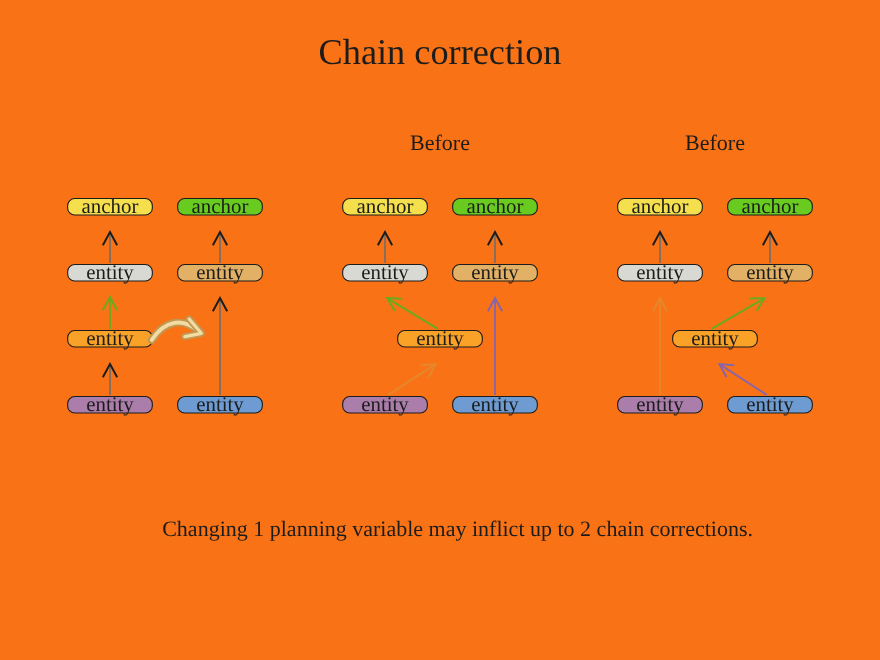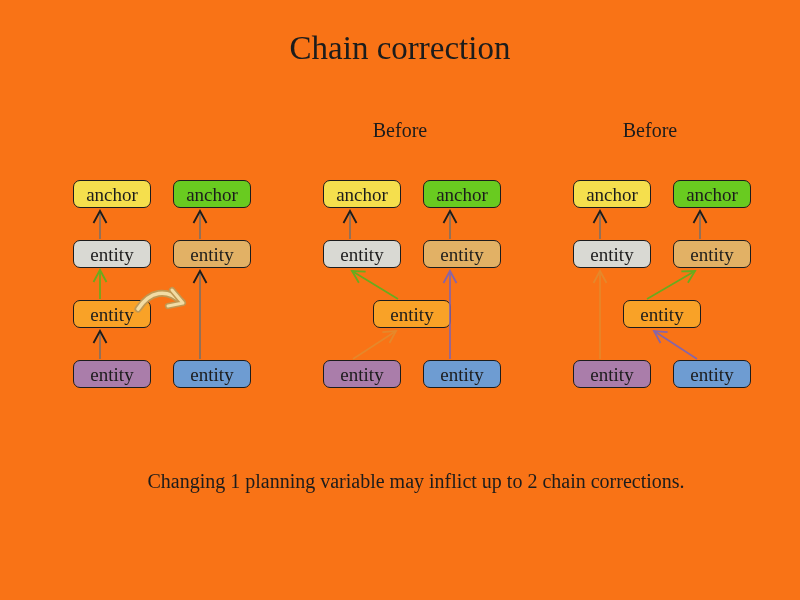--- a/index.html
+++ b/index.html
@@ -8,24 +8,24 @@
     font-family:Liberation Serif, serif;color:#1c1c1c;
   }
   .title{
     position:absolute;left:0;top:30px;width:800px;text-align:center;
     font-size:33px;font-weight:400;letter-spacing:0px;
   }
   .grp-label{
     position:absolute;width:178px;text-align:center;font-size:20px;
   }
   .node{
-    position:absolute;width:78px;height:28px;box-sizing:border-box;
+    position:absolute;width:78px;height:16px;box-sizing:border-box;
     border:1.6px solid #1c1c1c;border-radius:7px;
     display:flex;align-items:center;justify-content:center;
-    font-size:19px;line-height:1;margin-left:12px;
+    font-size:19px;line-height:1;
   }
   .caption{
     position:absolute;left:0;top:470px;width:800px;text-align:center;font-size:20px;margin-left:16px;
   }
   .arrows{position:absolute;left:0;top:0;pointer-events:none;}
 </style>
 </head>
 <body>
 
 <div class="stage">

